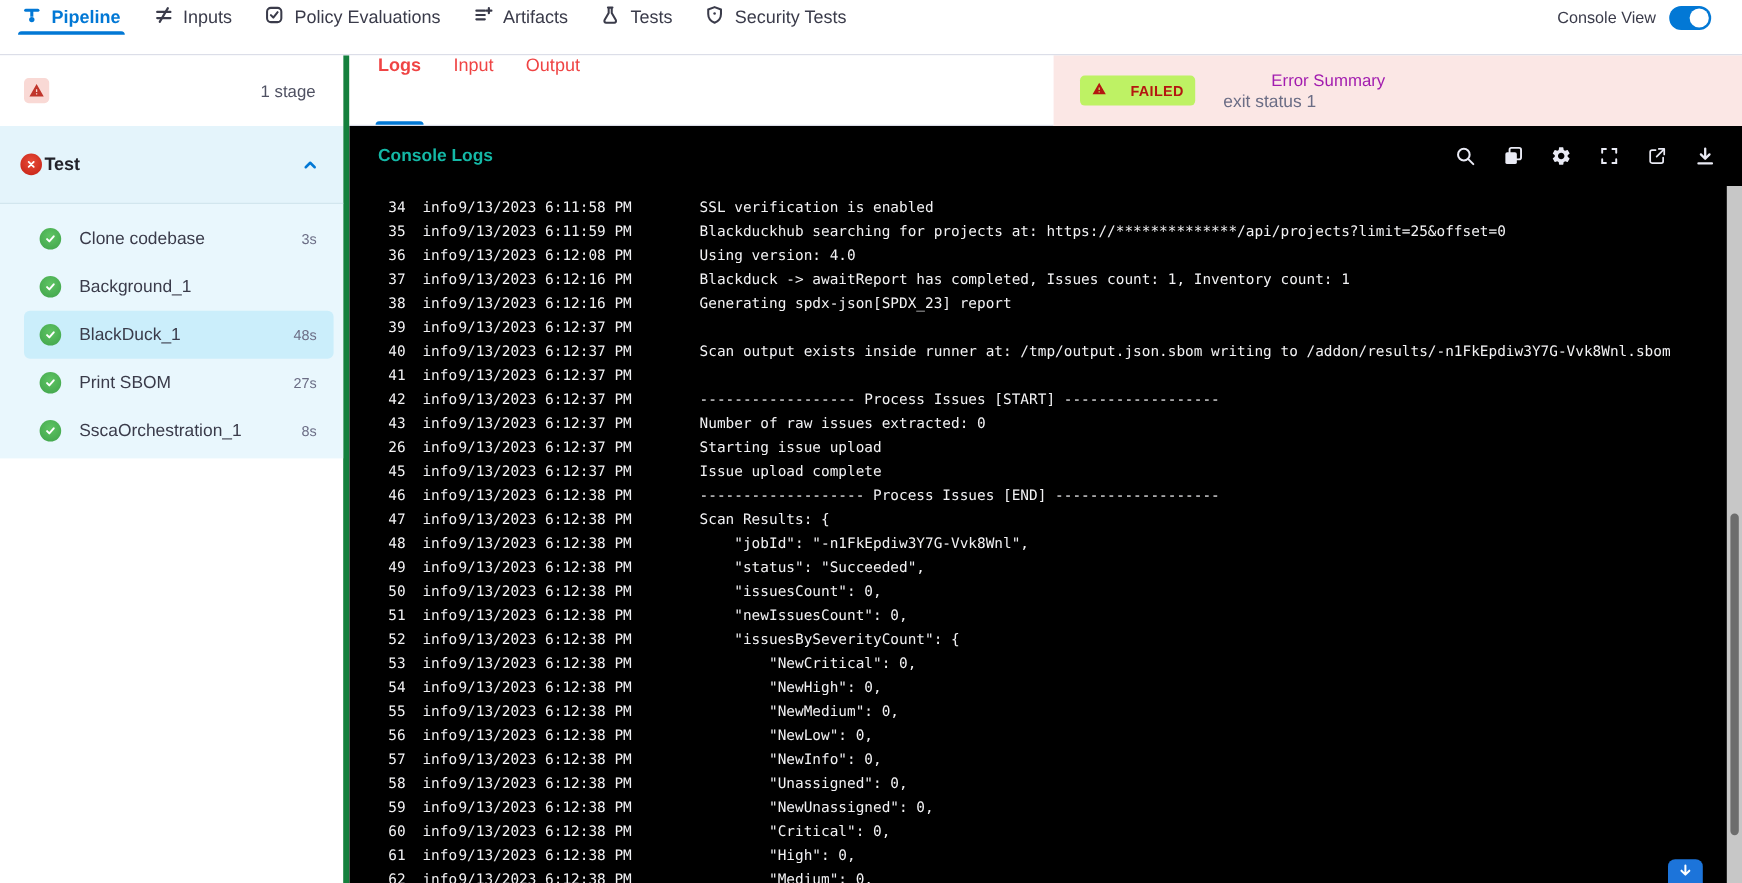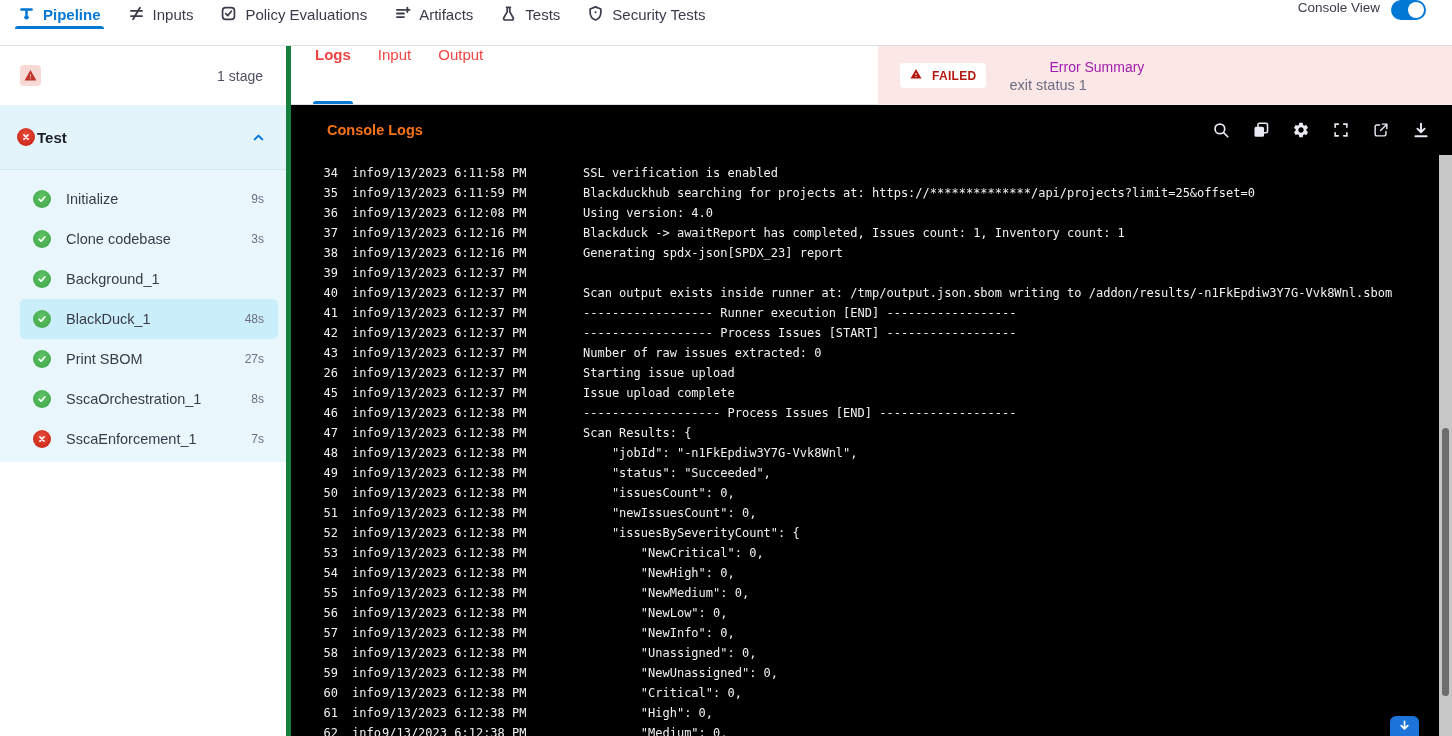--- a/index.html
+++ b/index.html
@@ -10,21 +10,21 @@
   
   .topnav { position:absolute; top:0; left:0; width:100%; height:46px; background:#fff;
     border-bottom:1px solid #dcdee8; display:flex; align-items:stretch; padding:0 15px 16px 18px; z-index:6; }
   .nav-tabs { display:flex; gap:27px; }
   .nav-tab { position:relative; display:flex; align-items:center; gap:8px; font-size:15px;
     color:#3a3b4a; cursor:pointer; }
   .nav-tab svg { width:17px; height:17px; }
   .nav-tab.active { color:#0278d5; font-weight:700; }
   .nav-tab.active::after { content:""; position:absolute; left:-3px; right:-3px; bottom:0;
     height:3px; background:#0278d5; border-radius:3px 3px 0 0; }
-  .nav-right { margin-left:auto; display:flex; align-items:flex-start; gap:11px; font-size:13.5px; color:#3a3b4a; }
+  .nav-right { margin-left:auto; display:flex; align-items:center; gap:11px; font-size:13.5px; color:#3a3b4a; }
   .toggle { width:35px; height:20px; border-radius:10px; background:#0278d5; position:relative; cursor:pointer; }
   .toggle .knob { position:absolute; top:2px; right:2px; width:16px; height:16px; border-radius:50%; background:#fff; }
   .info-icon { color:#6f7183; display:flex; }
 
   
   .sidebar { position:absolute; top:46px; left:0; width:291px; bottom:0; background:#fff;
     border-right:5px solid #15803d; z-index:5; }
   .stagebar { height:59px; display:flex; align-items:center; padding:0 23px 0 20px; background:#fff; }
   .warn-chip { width:21px; height:21px; border-radius:4px; background:#f9d9d5; color:#c0362c;
     display:flex; align-items:center; justify-content:center; }
@@ -48,29 +48,29 @@
 
   
   .subtabs { position:absolute; top:46px; left:291px; width:587px; height:59px; background:#fff;
     border-bottom:1px solid #dcdee8; display:flex; align-items:stretch; padding-left:24px; gap:27px; z-index:4; }
   .subtab { position:relative; display:flex; align-items:flex-start; font-size:15px; color:#ef4444; cursor:pointer; }
   .subtab.active { font-weight:700; }
   .subtab.active::after { content:""; position:absolute; left:-2px; right:-2px; bottom:0; height:3px;
     background:#0278d5; border-radius:3px 3px 0 0; }
   .errorbar { position:absolute; top:46px; left:878px; right:0; height:59px; background:#fbe7e5;
     display:flex; align-items:center; padding-left:22px; gap:23px; z-index:4; }
-  .failed-badge { display:flex; align-items:center; gap:10px; background:#ffffff; border-radius:4px;
+  .failed-badge { display:flex; align-items:center; gap:20px; background:#bef264; border-radius:4px;
     padding:5px 10px; color:#b41710; font-weight:700; font-size:12px; letter-spacing:.3px; }
   .err-title { font-size:14px; color:#a21caf; margin-bottom:2px;padding-left:40px; }
   .err-msg { font-size:14.5px; color:#6b6d85; }
 
   
   .console { position:absolute; top:105px; left:291px; right:0; bottom:0; background:#000; z-index:3; }
   .console-header { height:50px; display:flex; align-items:center; padding:0 22px 0 24px; }
-  .console-title { font-size:14.5px; font-weight:700; color:#f97316;margin-left:12px; }
+  .console-title { font-size:14.5px; font-weight:700; color:#14b8a6; }
   .console-icons { margin-left:auto; display:flex; gap:22px; color:#e9eaf4; align-items:center; }
   .cicon { display:flex; cursor:pointer; }
   .cicon svg { width:18px; height:18px; }
   .log-area { position:absolute; top:50px; left:0; right:13px; bottom:0; overflow:hidden; padding-top:8px; }
   .log-row { display:flex; height:20px; align-items:center; padding-left:25px;
     font-family:"DejaVu Sans Mono", monospace; font-size:12px; color:#f2f2f4; white-space:pre; }
   .ln-num { width:22px; text-align:right; margin-right:14px; flex:0 0 22px; }
   .ln-level { width:30px; flex:0 0 30px; }
   .ln-ts { width:201px; flex:0 0 201px; }
   .ln-msg { flex:1; overflow:hidden; }
@@ -162,30 +162,20 @@
           </svg>
         </span>
       <span class="stage-label">Test</span>
       <span class="chevron">
           <svg viewBox="0 0 16 16" width="15" height="15" fill="none" stroke="currentColor" stroke-width="2.2" stroke-linecap="round" stroke-linejoin="round">
             <path d="M4 10l4-4 4 4"></path>
           </svg>
         </span>
     </div>
     <div class="steps">
-      <div class="step success">
-          <span class="status-icon check-icon">
-            <svg viewBox="0 0 16 16" fill="none" stroke="#fff" stroke-width="2.2" stroke-linecap="round" stroke-linejoin="round">
-              <path d="M4.3 8.4l2.5 2.5 4.9-5.6"></path>
-            </svg>
-          </span>
-
-          <span class="step-label">Initialize</span>
-          <span class="duration">9s</span>
-        </div>
         <div class="step success">
           <span class="status-icon check-icon">
             <svg viewBox="0 0 16 16" fill="none" stroke="#fff" stroke-width="2.2" stroke-linecap="round" stroke-linejoin="round">
               <path d="M4.3 8.4l2.5 2.5 4.9-5.6"></path>
             </svg>
           </span>
 
           <span class="step-label">Clone codebase</span>
           <span class="duration">3s</span>
         </div>
@@ -221,30 +211,20 @@
         </div>
         <div class="step success">
           <span class="status-icon check-icon">
             <svg viewBox="0 0 16 16" fill="none" stroke="#fff" stroke-width="2.2" stroke-linecap="round" stroke-linejoin="round">
               <path d="M4.3 8.4l2.5 2.5 4.9-5.6"></path>
             </svg>
           </span>
 
           <span class="step-label">SscaOrchestration_1</span>
           <span class="duration">8s</span>
-        </div>
-        <div class="step failed">
-
-          <span class="status-icon x-icon">
-            <svg viewBox="0 0 16 16" fill="none" stroke="#fff" stroke-width="2" stroke-linecap="round">
-              <path d="M5.2 5.2l5.6 5.6M10.8 5.2l-5.6 5.6"></path>
-            </svg>
-          </span>
-          <span class="step-label">SscaEnforcement_1</span>
-          <span class="duration">7s</span>
         </div>
     </div>
   </div>
 
   <div class="subtabs">
     <div class="subtab active">
         <span>Logs</span>
       </div>
     <div class="subtab">
         <span>Input</span>
@@ -347,21 +327,20 @@
         <div class="log-row">
           <span class="ln-num">40</span>
           <span class="ln-level">info</span>
           <span class="ln-ts">9/13/2023 6:12:37 PM</span>
           <span class="ln-msg">Scan output exists inside runner at: /tmp/output.json.sbom writing to /addon/results/-n1FkEpdiw3Y7G-Vvk8Wnl.sbom</span>
         </div>
         <div class="log-row">
           <span class="ln-num">41</span>
           <span class="ln-level">info</span>
           <span class="ln-ts">9/13/2023 6:12:37 PM</span>
-          <span class="ln-msg">------------------ Runner execution [END] ------------------</span>
         </div>
         <div class="log-row">
           <span class="ln-num">42</span>
           <span class="ln-level">info</span>
           <span class="ln-ts">9/13/2023 6:12:37 PM</span>
           <span class="ln-msg">------------------ Process Issues [START] ------------------</span>
         </div>
         <div class="log-row">
           <span class="ln-num">43</span>
           <span class="ln-level">info</span>

